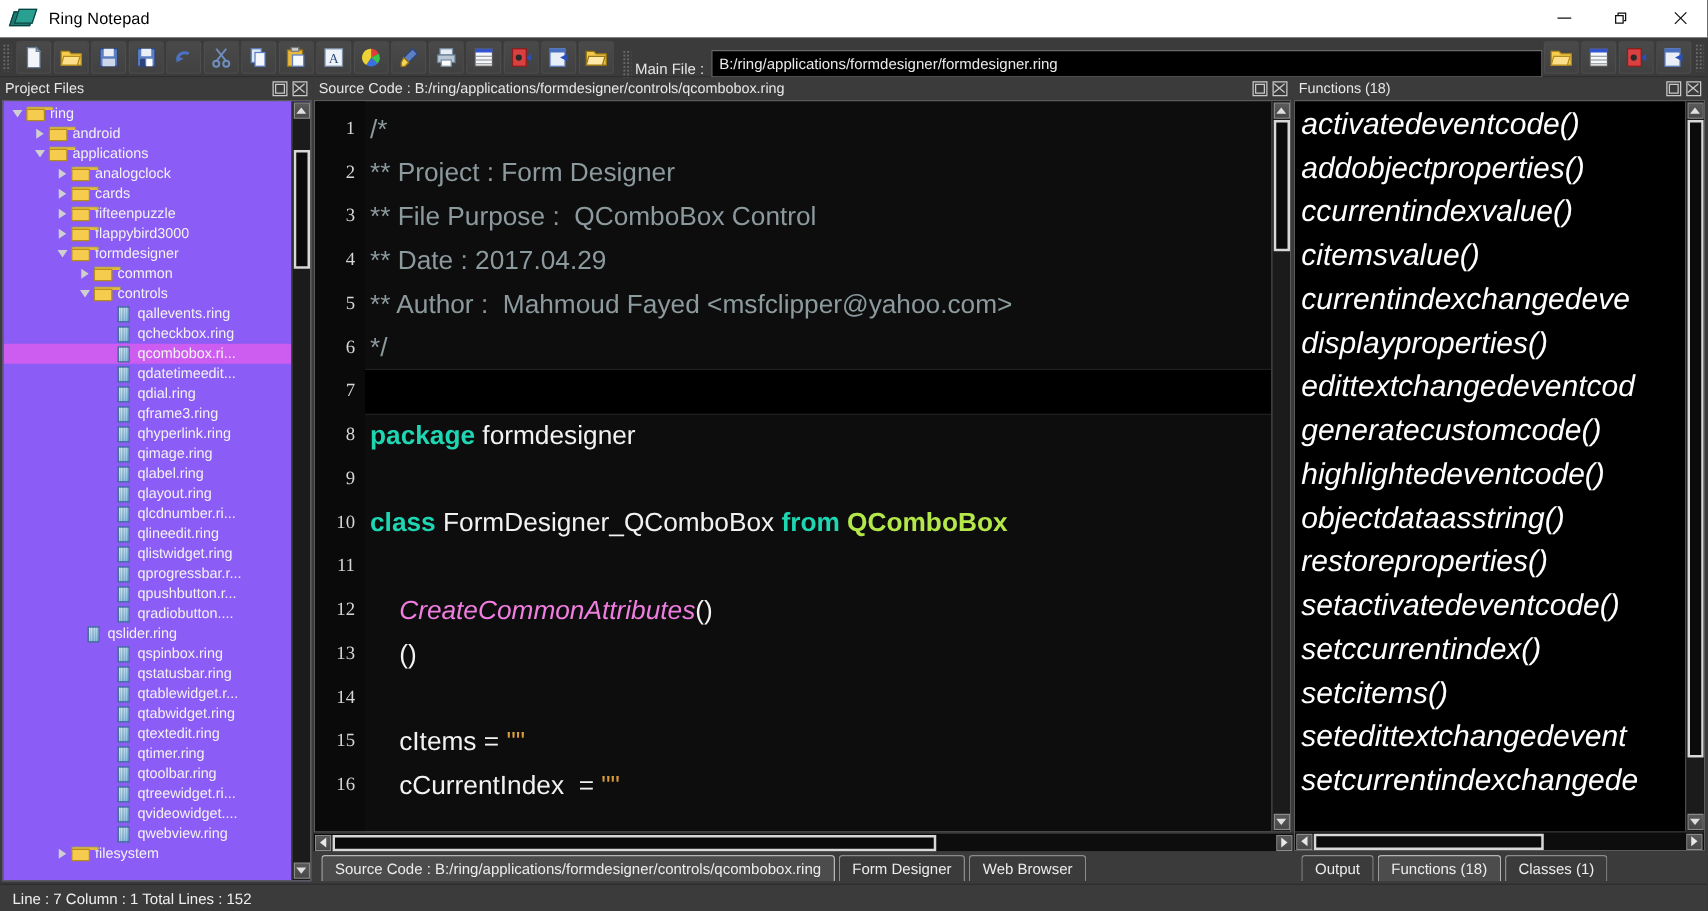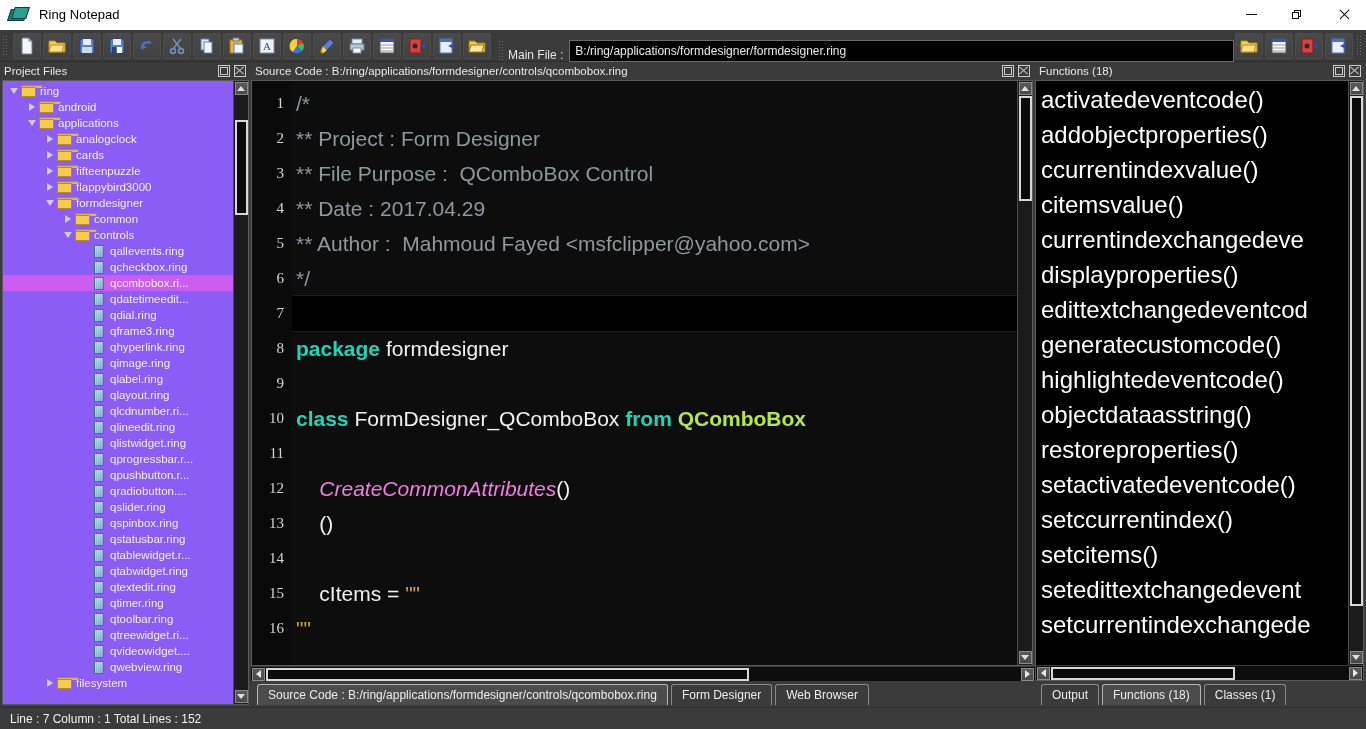--- a/index.html
+++ b/index.html
@@ -141,21 +141,21 @@
      border-radius:3px 3px 0 0; white-space:nowrap; }
   .tab.active{ background:#4c4c4c; border-color:#b5b5b5; }
 
   
   .right-col{ width:331px; flex:0 0 331px; display:flex; flex-direction:column; }
   .fn-wrap{ flex:1; background:#000; border:1px solid #5b5b5b; margin:0 2px 0 0;
      display:flex; flex-direction:column; min-height:0; overflow:hidden; }
   .fn-inner{ flex:1; display:flex; min-height:0; overflow:hidden; }
   .fn-list{ flex:1; overflow:hidden; padding-top:1px; min-width:0; }
   .fn-item{ height:35px; display:flex; align-items:center; font-size:24px;
-     color:#ffffff; white-space:nowrap; padding-left:5px; overflow:hidden; }
+     color:#ffffff; white-space:nowrap; padding-left:5px; overflow:hidden;font-style:italic; }
 
   .statusbar{ height:22px; background:#3b3b3b; display:flex; align-items:center;
      padding-left:10px; flex:0 0 22px; border-top:1px solid #2e2e2e; }
   .status-text{ font-size:12px; color:#f0f0f0; }
 </style>
 </head>
 <body>
 
 <div class="app">
 
@@ -570,21 +570,21 @@
               <span class="tlabel">qpushbutton.r...</span>
             </div>
             <div class="trow" style="padding-left: 76px;">
               <span class="arrow"></span>
               <span class="fileico">
                 <span class="pg"></span>
                 <span class="bar"></span>
               </span>
               <span class="tlabel">qradiobutton....</span>
             </div>
-            <div class="trow" style="padding-left: 76px;">
+            <div class="trow" style="padding-left: 52px;">
               <span class="arrow"></span>
               <span class="fileico">
                 <span class="pg"></span>
                 <span class="bar"></span>
               </span>
               <span class="tlabel">qslider.ring</span>
             </div>
             <div class="trow" style="padding-left: 76px;">
               <span class="arrow"></span>
               <span class="fileico">
@@ -734,21 +734,21 @@
               <div class="cline"><span class="cmt">*/</span></div>
               <div class="cline cur">&nbsp;</div>
               <div class="cline"><span class="kw">package</span><span> formdesigner</span></div>
               <div class="cline">&nbsp;</div>
               <div class="cline"><span class="kw">class</span><span> FormDesigner_QComboBox </span><span class="kw">from</span><span> </span><span class="cls">QComboBox</span></div>
               <div class="cline">&nbsp;</div>
               <div class="cline"><span>    </span><span class="fn">CreateCommonAttributes</span><span class="paren">()</span></div>
               <div class="cline"><span>    </span><span class="paren">()</span></div>
               <div class="cline">&nbsp;</div>
               <div class="cline"><span>    cItems = </span><span class="str">""</span></div>
-              <div class="cline"><span class="str">""</span></div>
+              <div class="cline"><span>    cCurrentIndex  = </span><span class="str">""</span></div>
             </div>
         </div>
         <div class="vsb">
           <div class="sb-arrow up">
               <i></i>
             </div>
           <div class="sb-track">
             <div class="sb-thumb" style="top:0%; height:19%;"></div>
           </div>
           <div class="sb-arrow dn">

